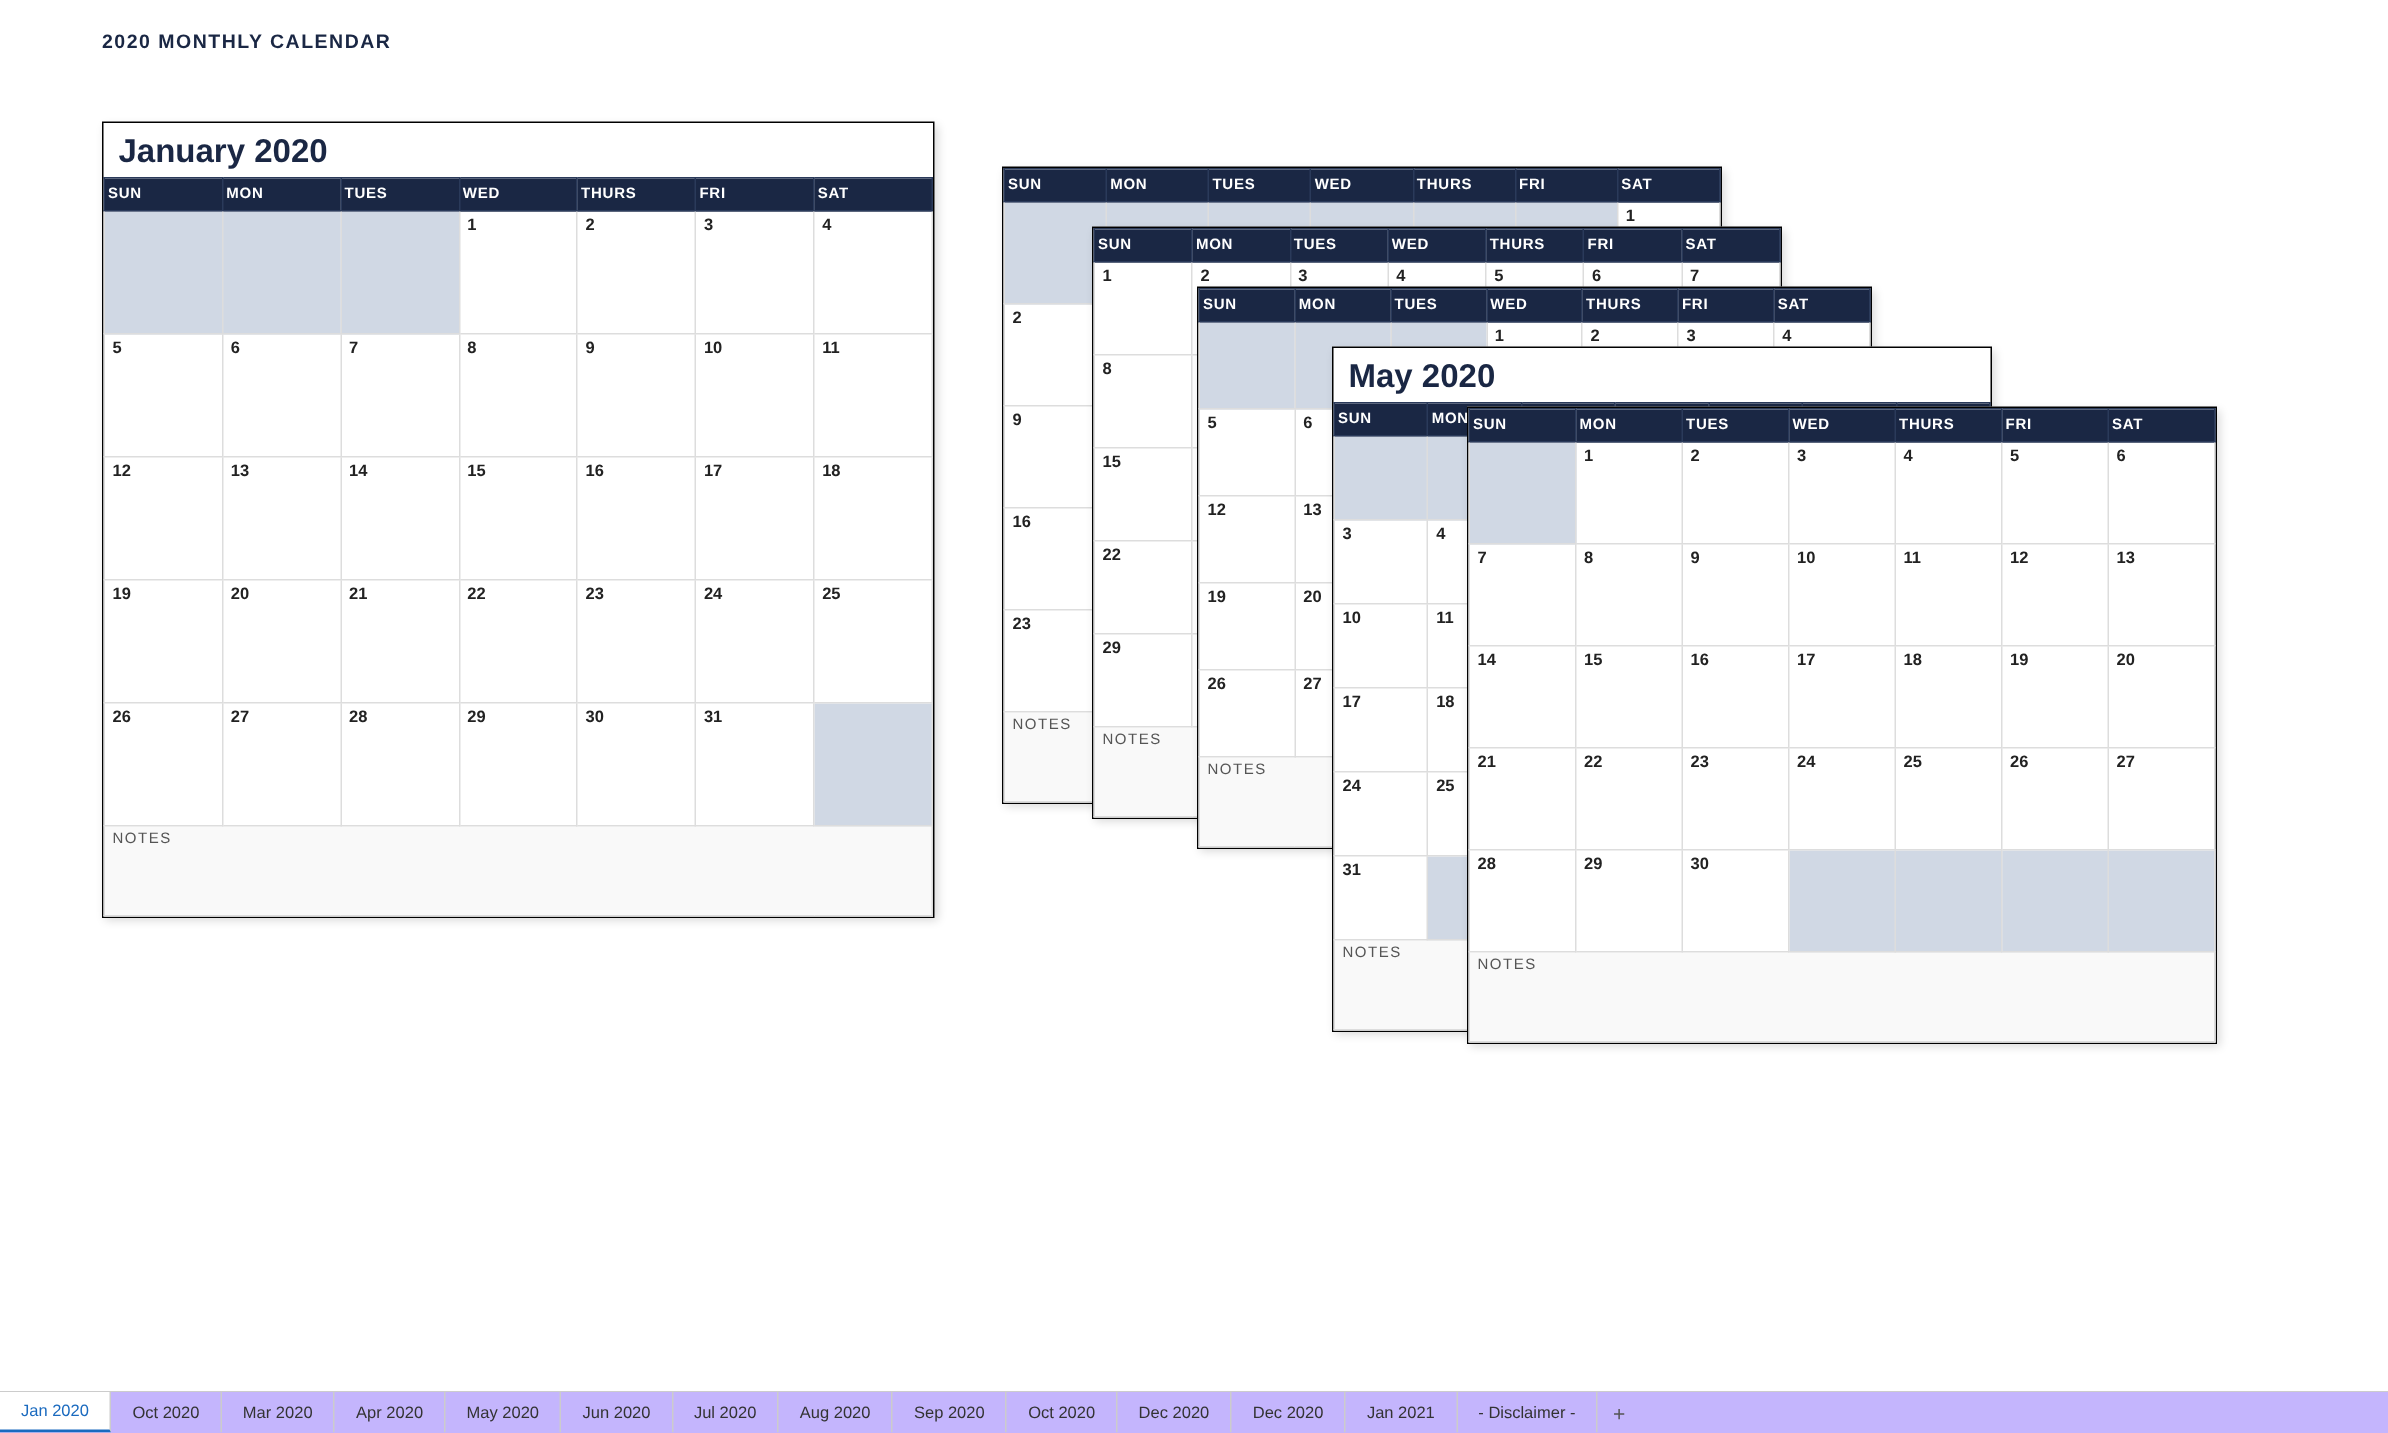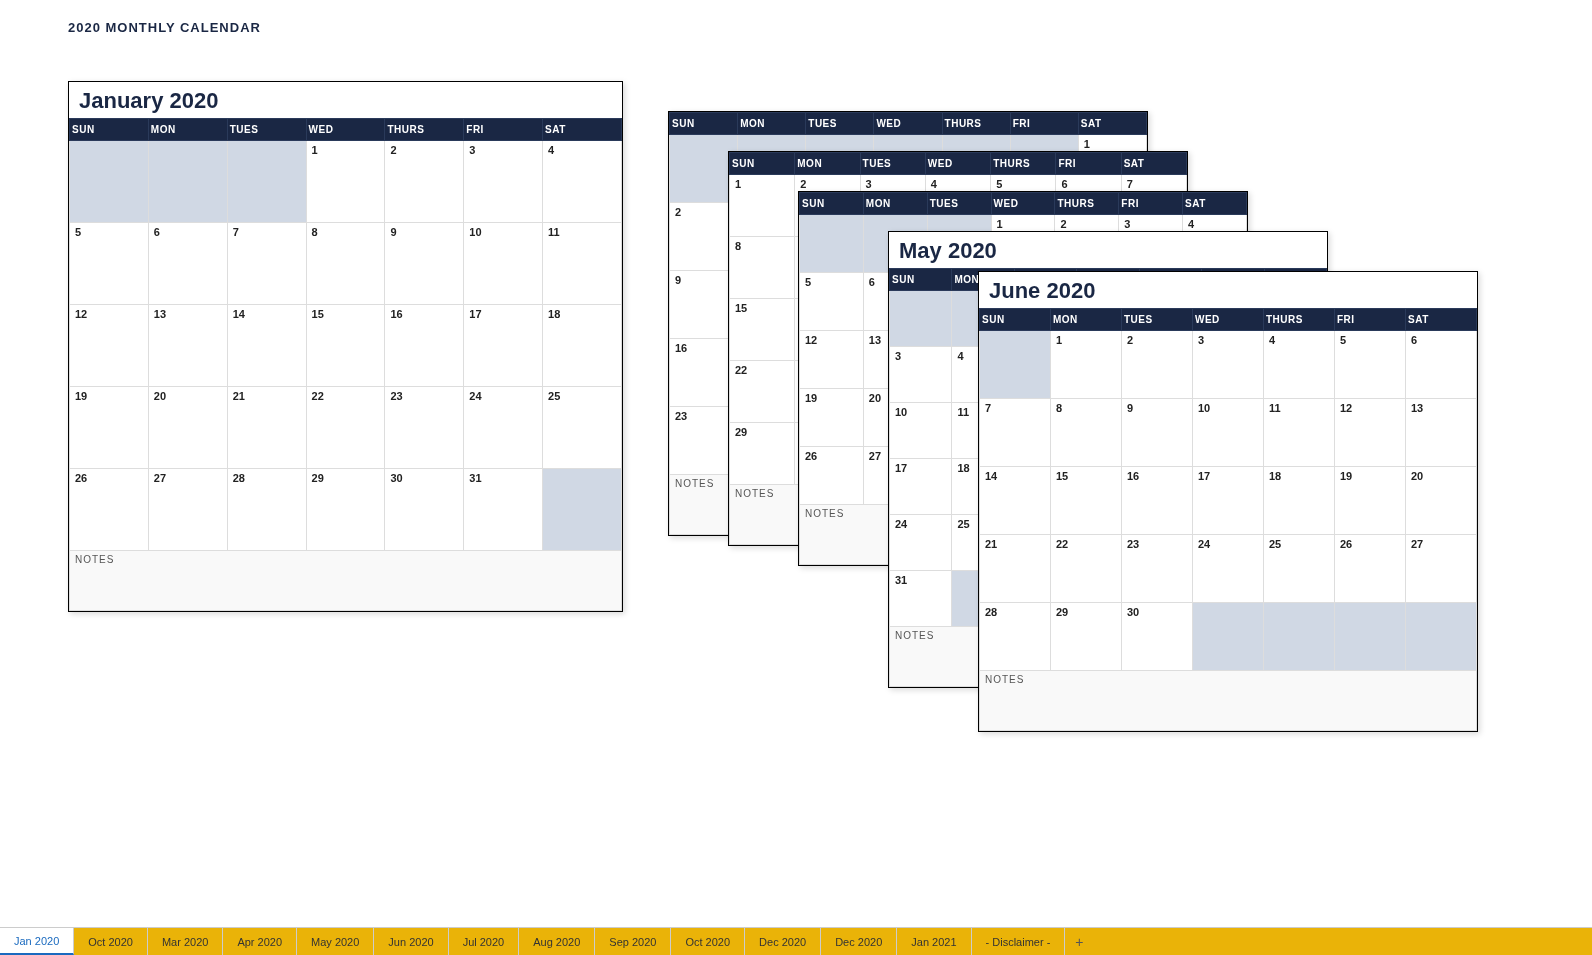--- a/index.html
+++ b/index.html
@@ -94,21 +94,21 @@
       width: 100%;
       height: 860px;
     }
 
     
     .tab-bar {
       position: fixed;
       bottom: 0;
       left: 0;
       right: 0;
-      background: #eab308;
+      background: #c4b5fd;
       border-top: 1px solid #ccc;
       display: flex;
       align-items: center;
       height: 28px;
       font-size: 11px;
       overflow: hidden;
     }
 
     .tab-item {
       padding: 0 14px;
@@ -493,21 +493,20 @@
               <td class="empty"></td>
             </tr>
             <tr class="notes-row">
               <td class="notes-cell" colspan="7">NOTES</td>
             </tr>
           </tbody>
         </table>
       </div>
 
       <div class="calendar-card cal-jun">
-        <div class="calendar-month-title">June 2020</div>
         <table class="calendar-grid">
           <thead>
             <tr>
               <th>SUN</th>
               <th>MON</th>
               <th>TUES</th>
               <th>WED</th>
               <th>THURS</th>
               <th>FRI</th>
               <th>SAT</th>

